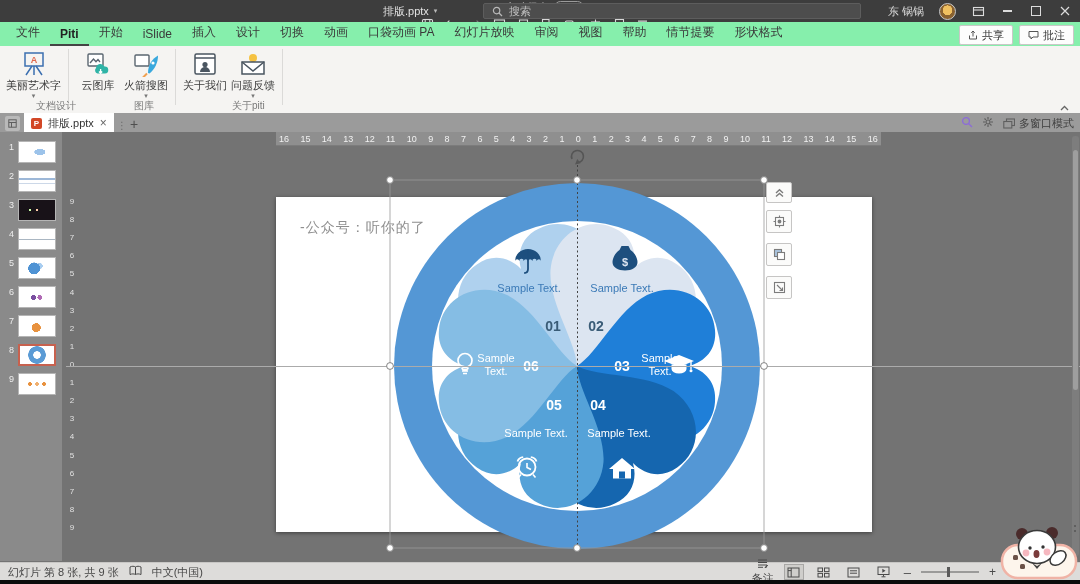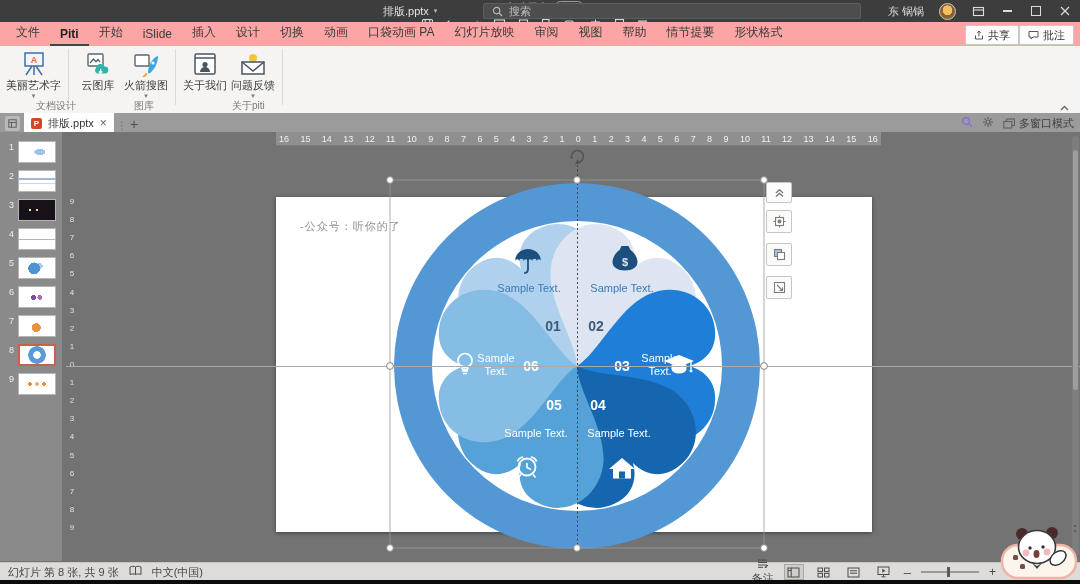--- a/index.html
+++ b/index.html
@@ -23,25 +23,25 @@
   .doc-title{position:absolute;left:383px;top:0;height:22px;display:flex;align-items:center;gap:5px;color:#e3e3e3;font-size:11px;}
   .searchbox{position:absolute;left:483px;top:3px;width:378px;height:16px;background:#4d4d4d;border:1px solid #5d5d5d;
              border-radius:2px;display:flex;align-items:center;gap:6px;padding-left:8px;box-sizing:border-box;color:#c3c3c3;font-size:11px;}
   .tb-right{position:absolute;right:8px;top:0;height:22px;display:flex;align-items:center;gap:15px;color:#dcdcdc;font-size:11px;}
   .avatar{width:15px;height:15px;border-radius:50%;background:radial-gradient(circle at 50% 42%,#f0c060 0 42%,#8a6230 43% 100%);border:1px solid #c9c9c9;}
   .winbtn{display:flex;align-items:center;justify-content:center;width:14px;height:14px;}
   .minbar{width:9px;height:1.5px;background:#dcdcdc;}
   .maxbox{width:8px;height:8px;border:1.3px solid #dcdcdc;}
 
   
-  #menubar{left:0;top:22px;width:1080px;height:24px;background:#fca5a5;display:flex;align-items:center;border-bottom:1px solid #e4e3e2;}
+  #menubar{left:0;top:22px;width:1080px;height:24px;background:#86efac;display:flex;align-items:center;border-bottom:1px solid #e4e3e2;}
   #menu-items{display:flex;align-items:flex-end;height:100%;padding-left:6px;}
   .mi{padding:4px 10px 5px;font-size:12px;color:#3a3a3a;cursor:default;}
   .mi.active{font-weight:bold;color:#222;box-shadow:inset 0 -2px 0 #444;}
-  .mb-right{position:absolute;right:6px;top:25px;display:flex;}
+  .mb-right{position:absolute;right:6px;top:25px;display:flex;gap:6px;}
   .mbtn{display:flex;align-items:center;gap:4px;background:#fdfdfd;border:1px solid #c9c8c7;border-radius:2px;
         font-size:11px;color:#333;padding:1px 8px;height:16px;}
 
   
   #ribbon{left:0;top:46px;width:1080px;height:67px;background:#f5f4f2;border-bottom:1px solid #d6d5d3;}
   .rb-flex{display:flex;height:100%;align-items:flex-start;padding-left:4px;}
   .rbtn{display:flex;flex-direction:column;align-items:center;margin:3px 2px 0;min-width:44px;color:#3c3c3c;font-size:11px;}
   .rbtn .ric{height:30px;display:flex;align-items:center;}
   .rbtn .rlbl{line-height:13px;white-space:nowrap;}
   .rcaret{font-size:7px;color:#777;line-height:8px;}
@@ -76,21 +76,21 @@
   .thumb-row:nth-of-type(3) .tart{background:radial-gradient(circle 1px at 30% 50%,#cfa 98%,rgba(0,0,0,0)),radial-gradient(circle 1px at 50% 50%,#fca 98%,rgba(0,0,0,0)),#181218;}
   .thumb-row:nth-of-type(4) .tart{background:linear-gradient(180deg,rgba(0,0,0,0) 10px,#aab6c2 10px 11px,rgba(0,0,0,0) 11px),#fff;}
   .thumb-row:nth-of-type(5) .tart{background:radial-gradient(circle 6px at 42% 52%,#4f93d4 97%,rgba(0,0,0,0)),radial-gradient(circle 3px at 58% 40%,#a8cdf0 97%,rgba(0,0,0,0)),#fff;}
   .thumb-row:nth-of-type(6) .tart{background:radial-gradient(circle 2.5px at 40% 52%,#7a4fa0 97%,rgba(0,0,0,0)),radial-gradient(circle 2.5px at 58% 52%,#b06ab5 97%,rgba(0,0,0,0)),#fff;}
   .thumb-row:nth-of-type(7) .tart{background:radial-gradient(circle 4.5px at 48% 58%,#e8923f 96%,rgba(0,0,0,0)),#fff;}
   .thumb-row:nth-of-type(8) .tart{background:radial-gradient(circle at 50% 50%,#fff 0 3.5px,#5b9bd5 4px 8.5px,rgba(0,0,0,0) 9px),#fff;}
   .thumb-row:nth-of-type(9) .tart{background:radial-gradient(circle 2px at 30% 50%,#e8923f 96%,rgba(0,0,0,0)),radial-gradient(circle 2px at 50% 50%,#f0b070 96%,rgba(0,0,0,0)),radial-gradient(circle 2px at 70% 50%,#e8923f 96%,rgba(0,0,0,0)),#fff;}
   #vruler{position:absolute;left:66px;top:65px;width:12px;height:335px;display:flex;flex-direction:column;
           justify-content:space-between;align-items:center;font-size:8px;color:#e2e2e2;}
   #slide{position:absolute;left:276px;top:65px;width:596px;height:335px;background:#fff;box-shadow:0 1px 4px rgba(0,0,0,.45);}
-  #note-text{position:absolute;left:24px;top:22px;font-size:11px;color:#8f8f8f;letter-spacing:1px;}
+  #note-text{position:absolute;left:24px;top:22px;font-size:14px;color:#8f8f8f;letter-spacing:1px;}
   #overlay{position:absolute;left:62px;top:0;width:1018px;height:429px;pointer-events:none;}
   
   .fbox{position:absolute;left:766px;width:26px;height:21px;background:#fbfbfa;border:1px solid #c6c5c4;border-radius:2px;
         display:flex;align-items:center;justify-content:center;box-sizing:border-box;}
   #scrollbar{position:absolute;right:1px;top:4px;width:7px;height:420px;background:#7d7d7d;border-radius:3px;}
   #scroll-thumb{position:absolute;left:1px;top:14px;width:5px;height:240px;background:#9e9e9e;border-radius:3px;}
 
   
   #statusbar{left:0;top:562px;width:1080px;height:18px;background:#dddcda;color:#454545;font-size:11px;
              display:flex;align-items:center;justify-content:space-between;border-top:1px solid #c8c7c5;}

